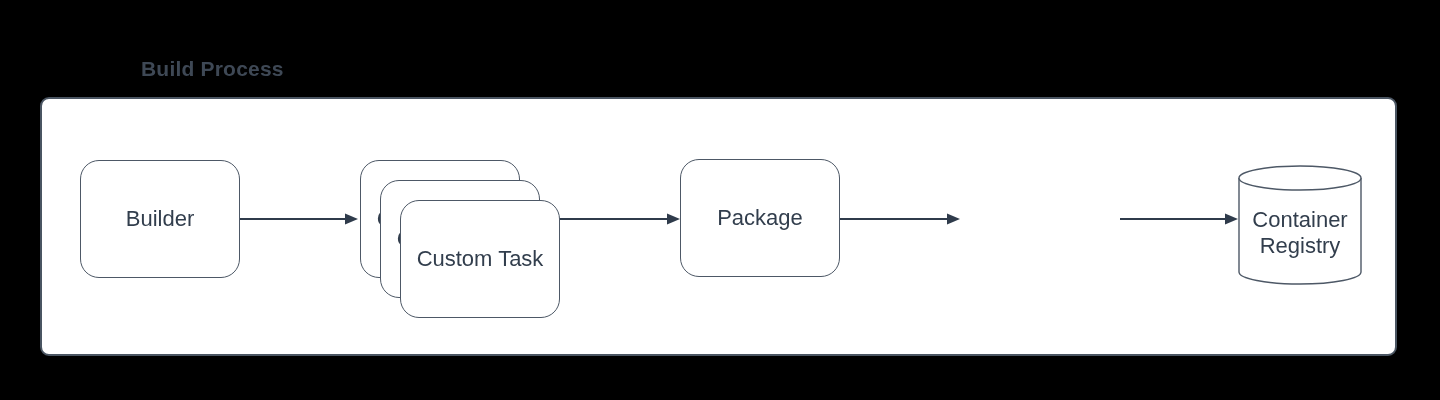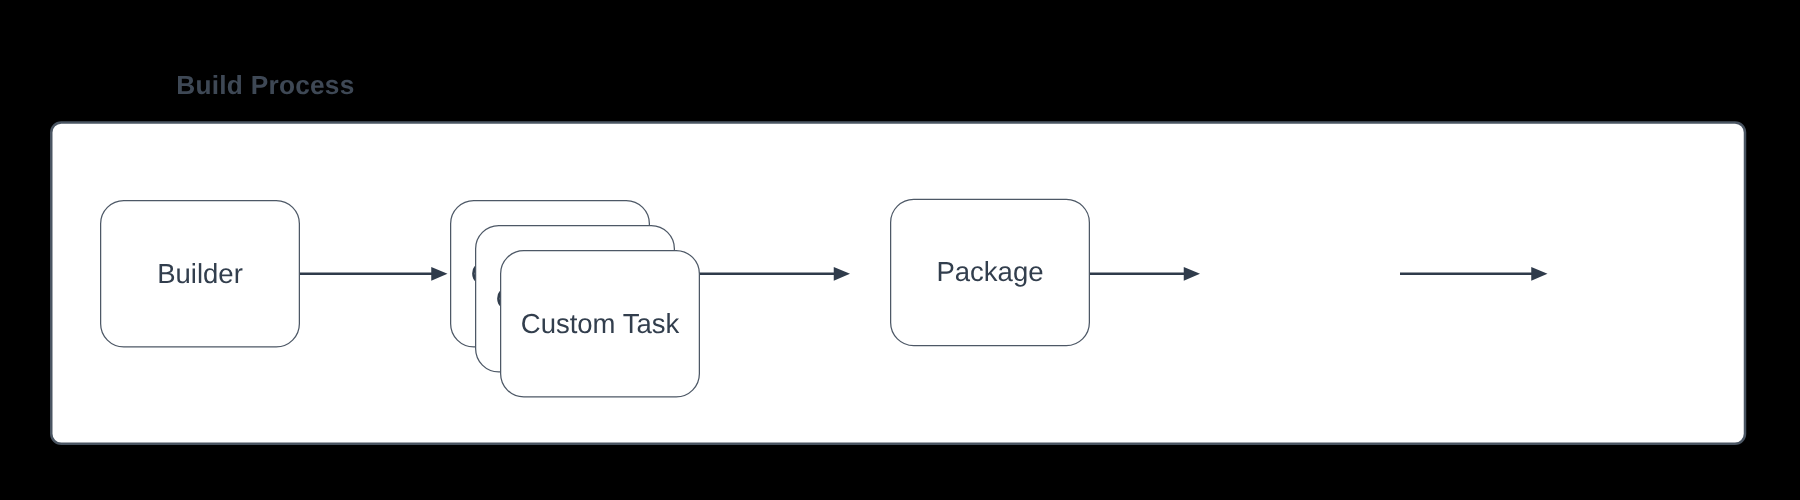--- a/index.html
+++ b/index.html
@@ -99,19 +99,29 @@
   <div class="node rect-node" style="left:360px;top:160px;">
     <span class="node-label">Custom Task</span>
   </div>
   <div class="node rect-node" style="left:380px;top:180px;">
     <span class="node-label">Custom Task</span>
   </div>
   <div class="node rect-node" style="left:400px;top:200px;">
     <span class="node-label">Custom Task</span>
   </div>
 
-  <div class="node rect-node" style="left:712px;top:159px;">
+  <div class="node rect-node" style="left:680px;top:159px;">
     <span class="node-label">Package</span>
   </div>
 
 
+  <div class="node cylinder-node" style="left:1238px;top:165px;">
+    <svg width="124" height="120" viewBox="0 0 124 120">
+      <path d="M1,13 L1,107 A61,12 0 0 0 123,107 L123,13" fill="#ffffff" stroke="var(--shape-border)" stroke-width="1.4"></path>
+      <ellipse cx="62" cy="13" rx="61" ry="12" fill="#ffffff" stroke="var(--shape-border)" stroke-width="1.4"></ellipse>
+    </svg>
+    <div class="cyl-label">
+      <div>Container</div>
+      <div>Registry</div>
+    </div>
+  </div>
 
 </div>
 
 </body></html>

